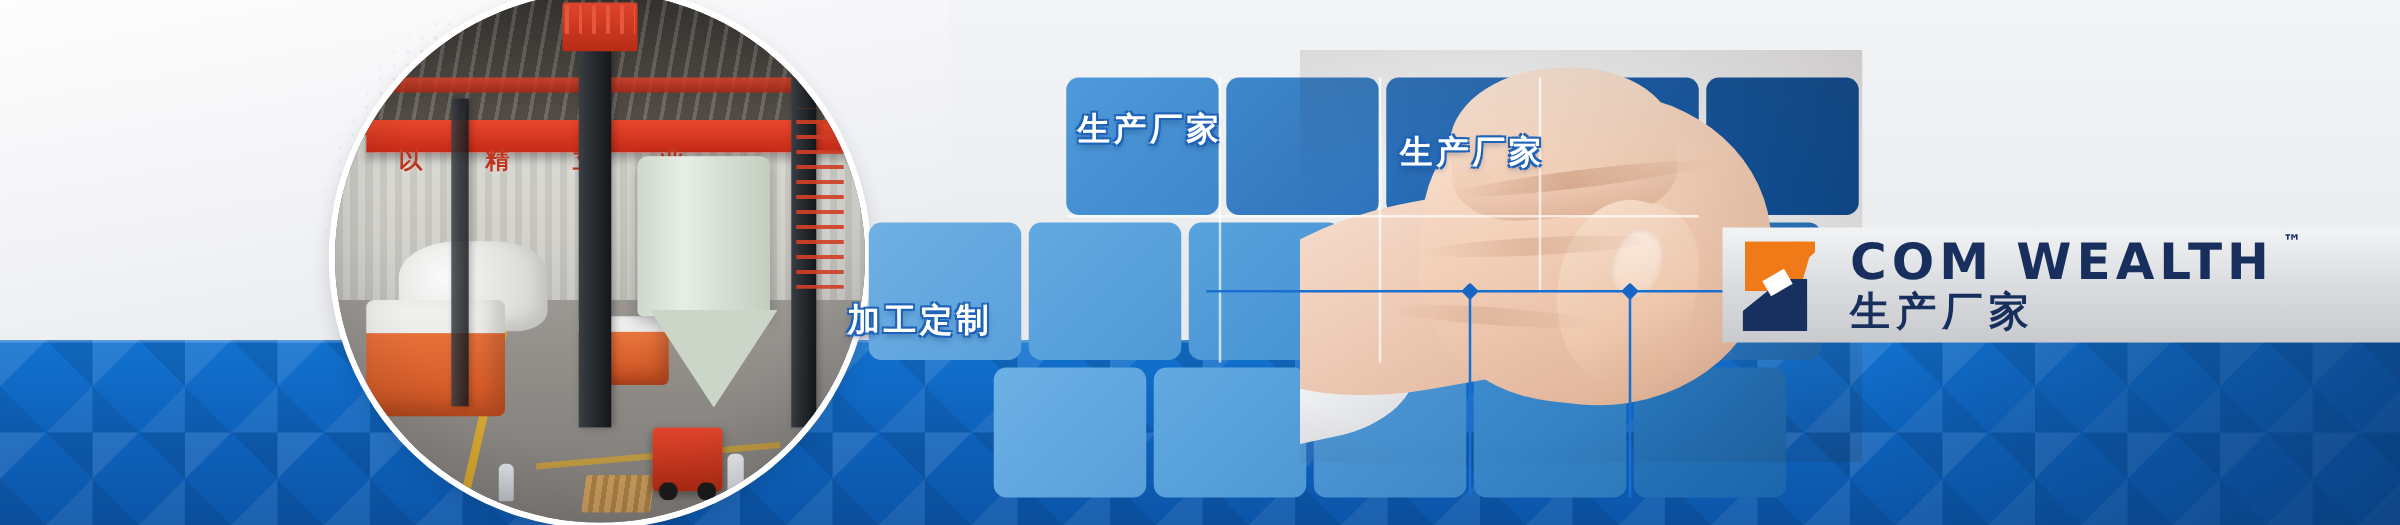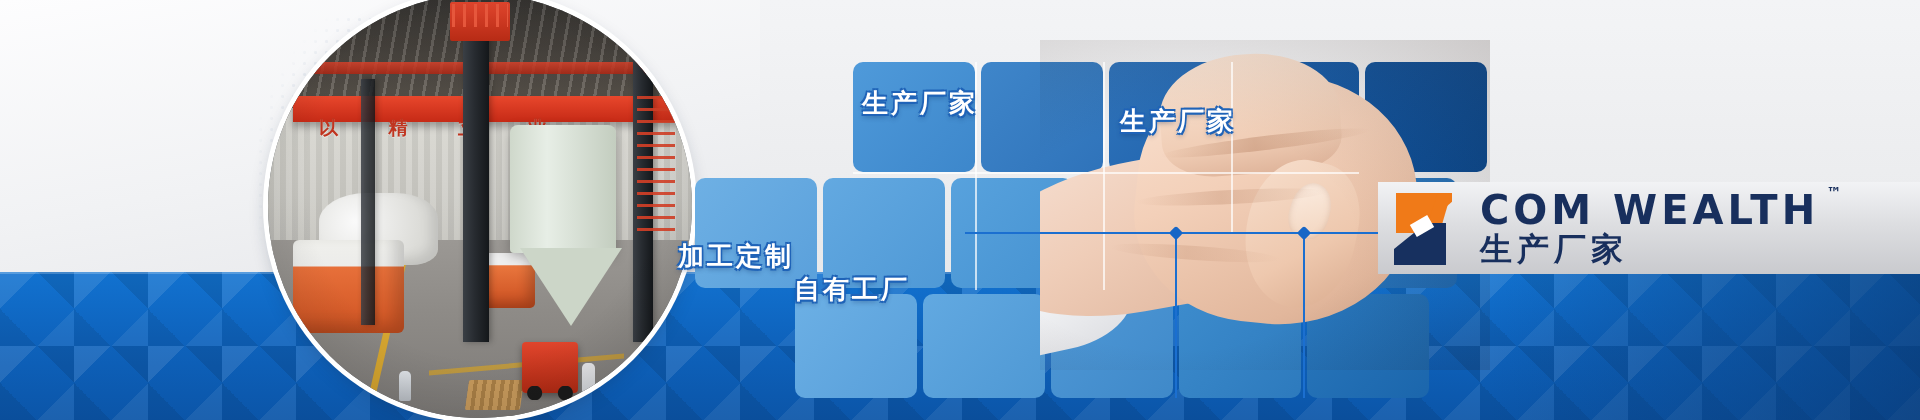--- a/index.html
+++ b/index.html
@@ -492,21 +492,20 @@
     <div class="gl-v gl-blue" style="left:458px; top:232px; height:166px;"></div>
     <div class="gl-h" style="left:8px;  top:172px; width:506px;"></div>
     <div class="gl-h gl-blue" style="left:120px; top:232px; width:580px;"></div>
     <div class="gl-node" style="left:326px; top:228px;"></div>
     <div class="gl-node" style="left:454px; top:228px;"></div>
   </div>
 
   <div class="tile-label" style="left:678px; top:195px;margin-top:44px;">加工定制</div>
   <div class="tile-label" style="left:862px; top:86px;">生产厂家</div>
   <div class="tile-label" style="left:1120px; top:104px;">生产厂家</div>
-  <div class="tile-label" style="left:794px; top:272px;">自有工厂</div>
 
   <div class="logo-plate">
     <div class="logo-mark">
       <div class="lm-orange"></div>
       <div class="lm-orange2"></div>
       <div class="lm-navy"></div>
       <div class="lm-white"></div>
     </div>
     <div class="logo-text">
       <div class="logo-en">

